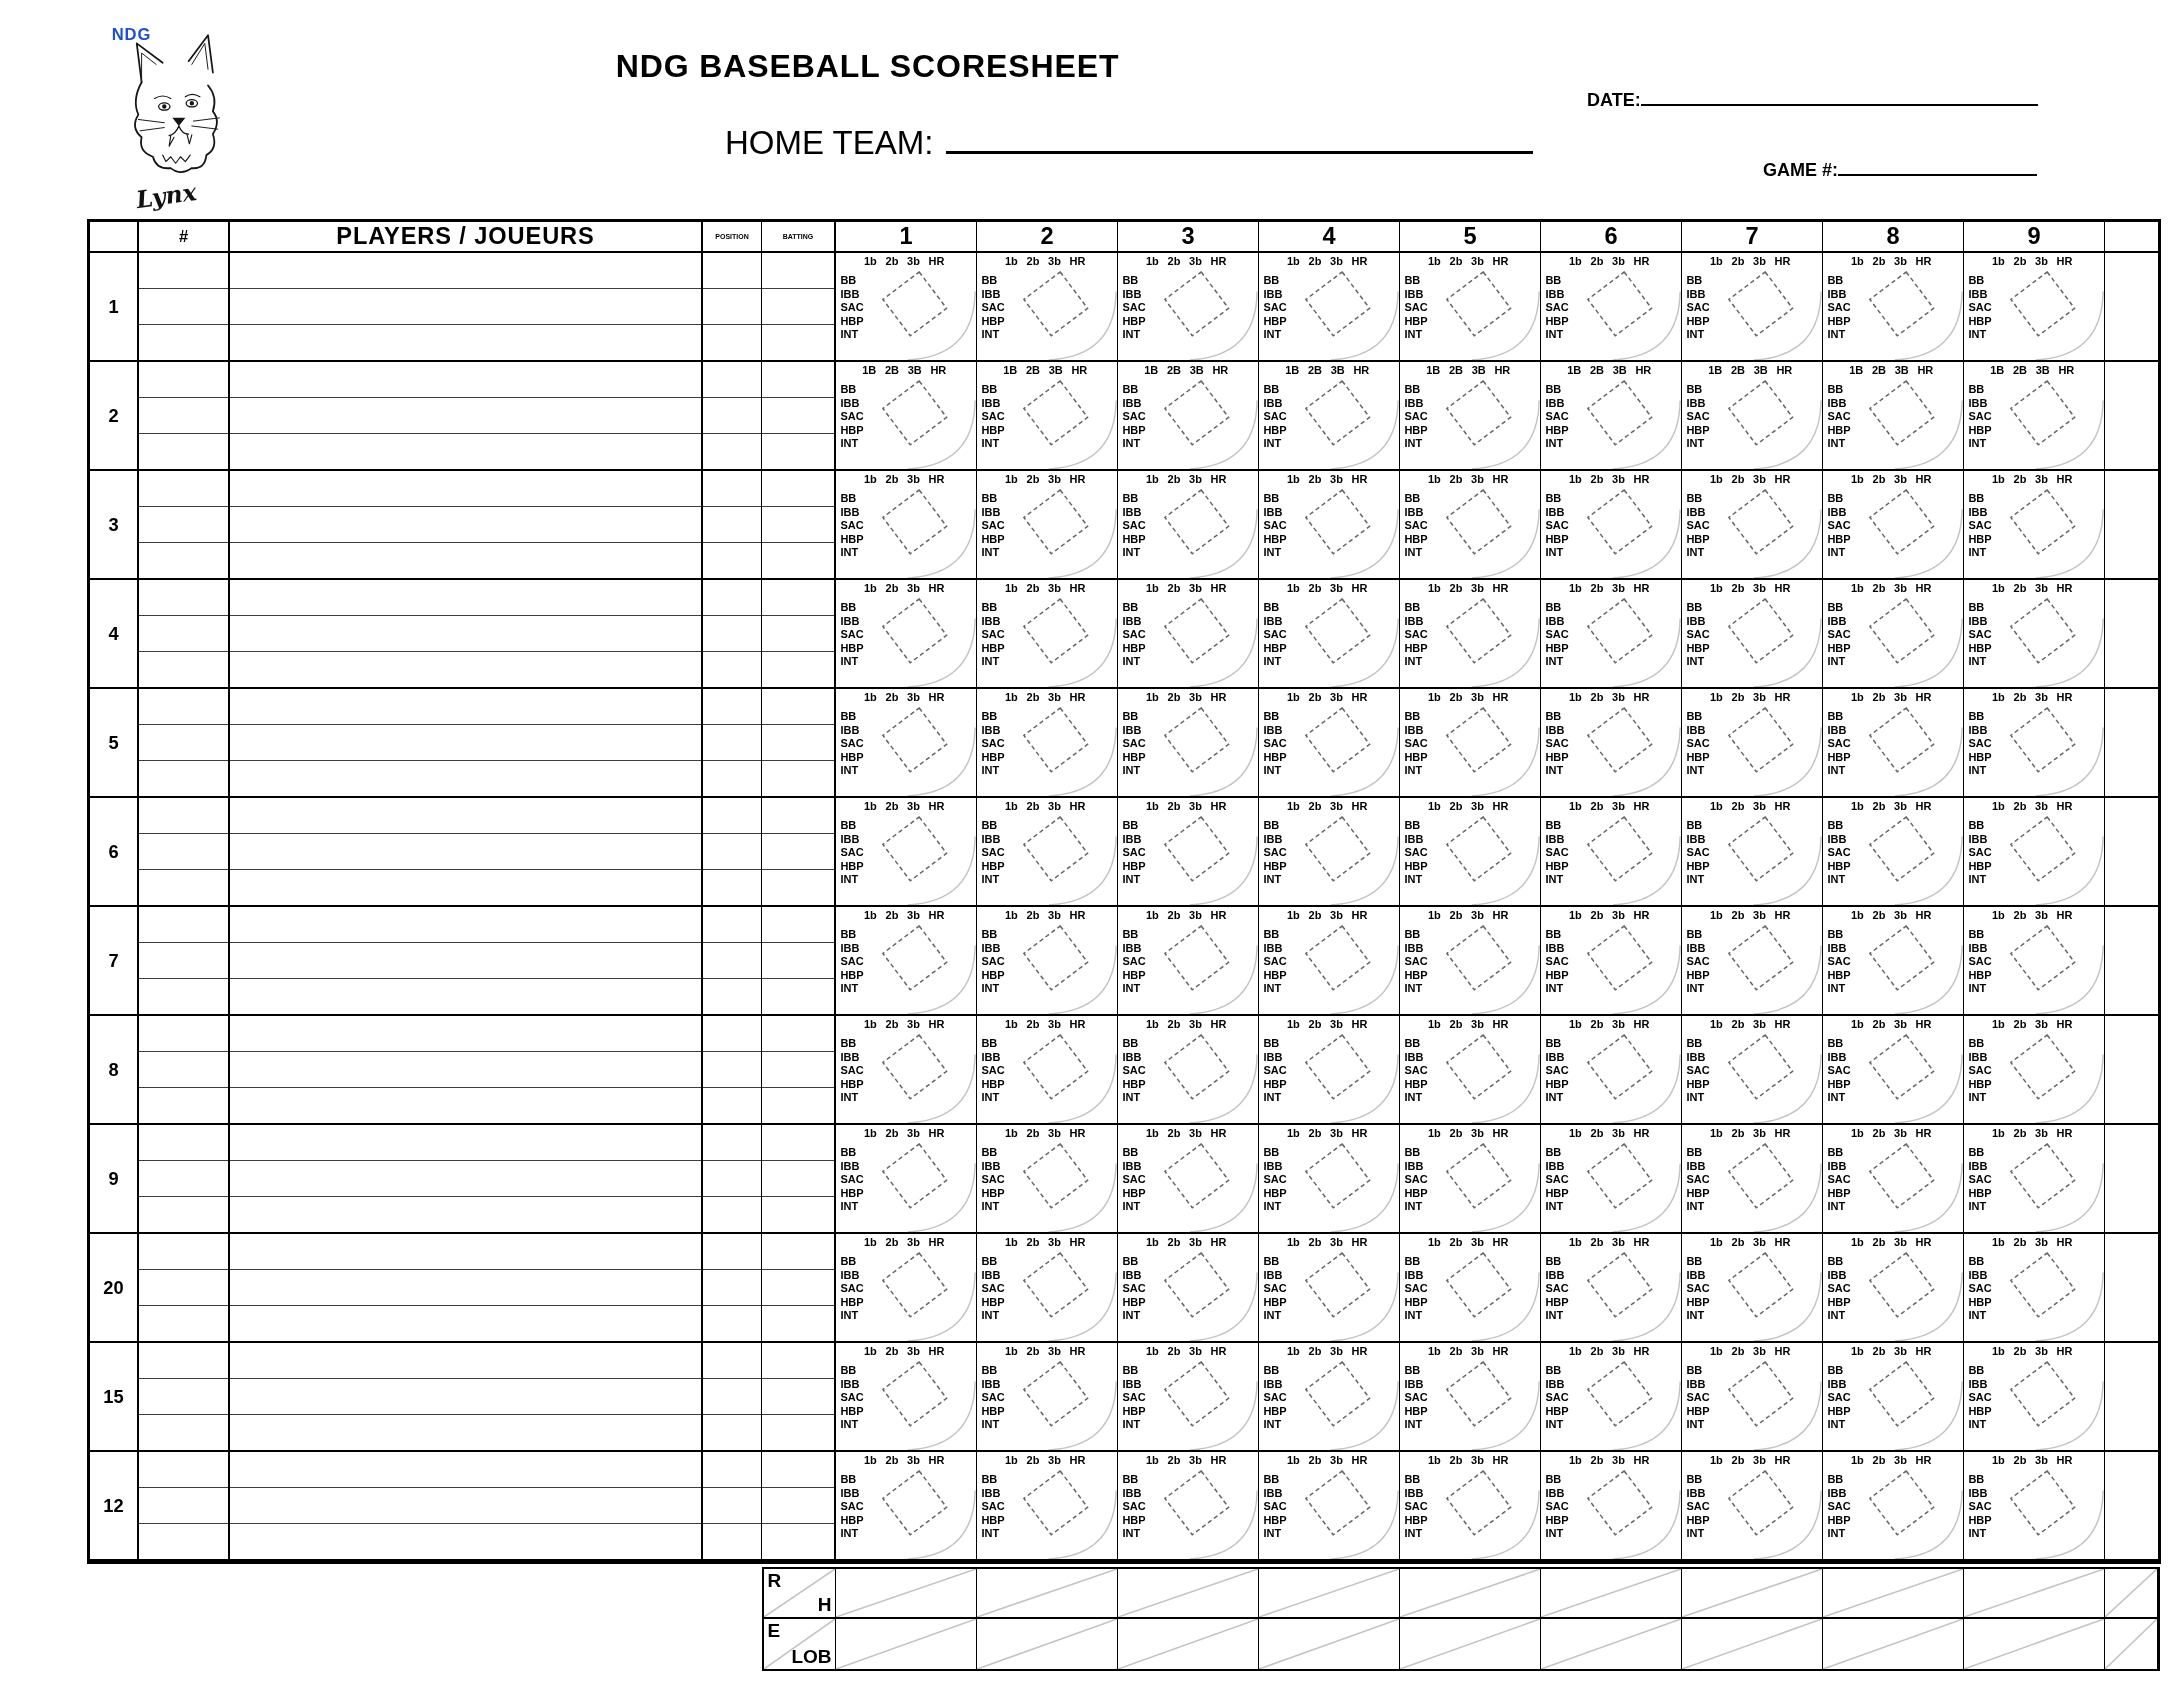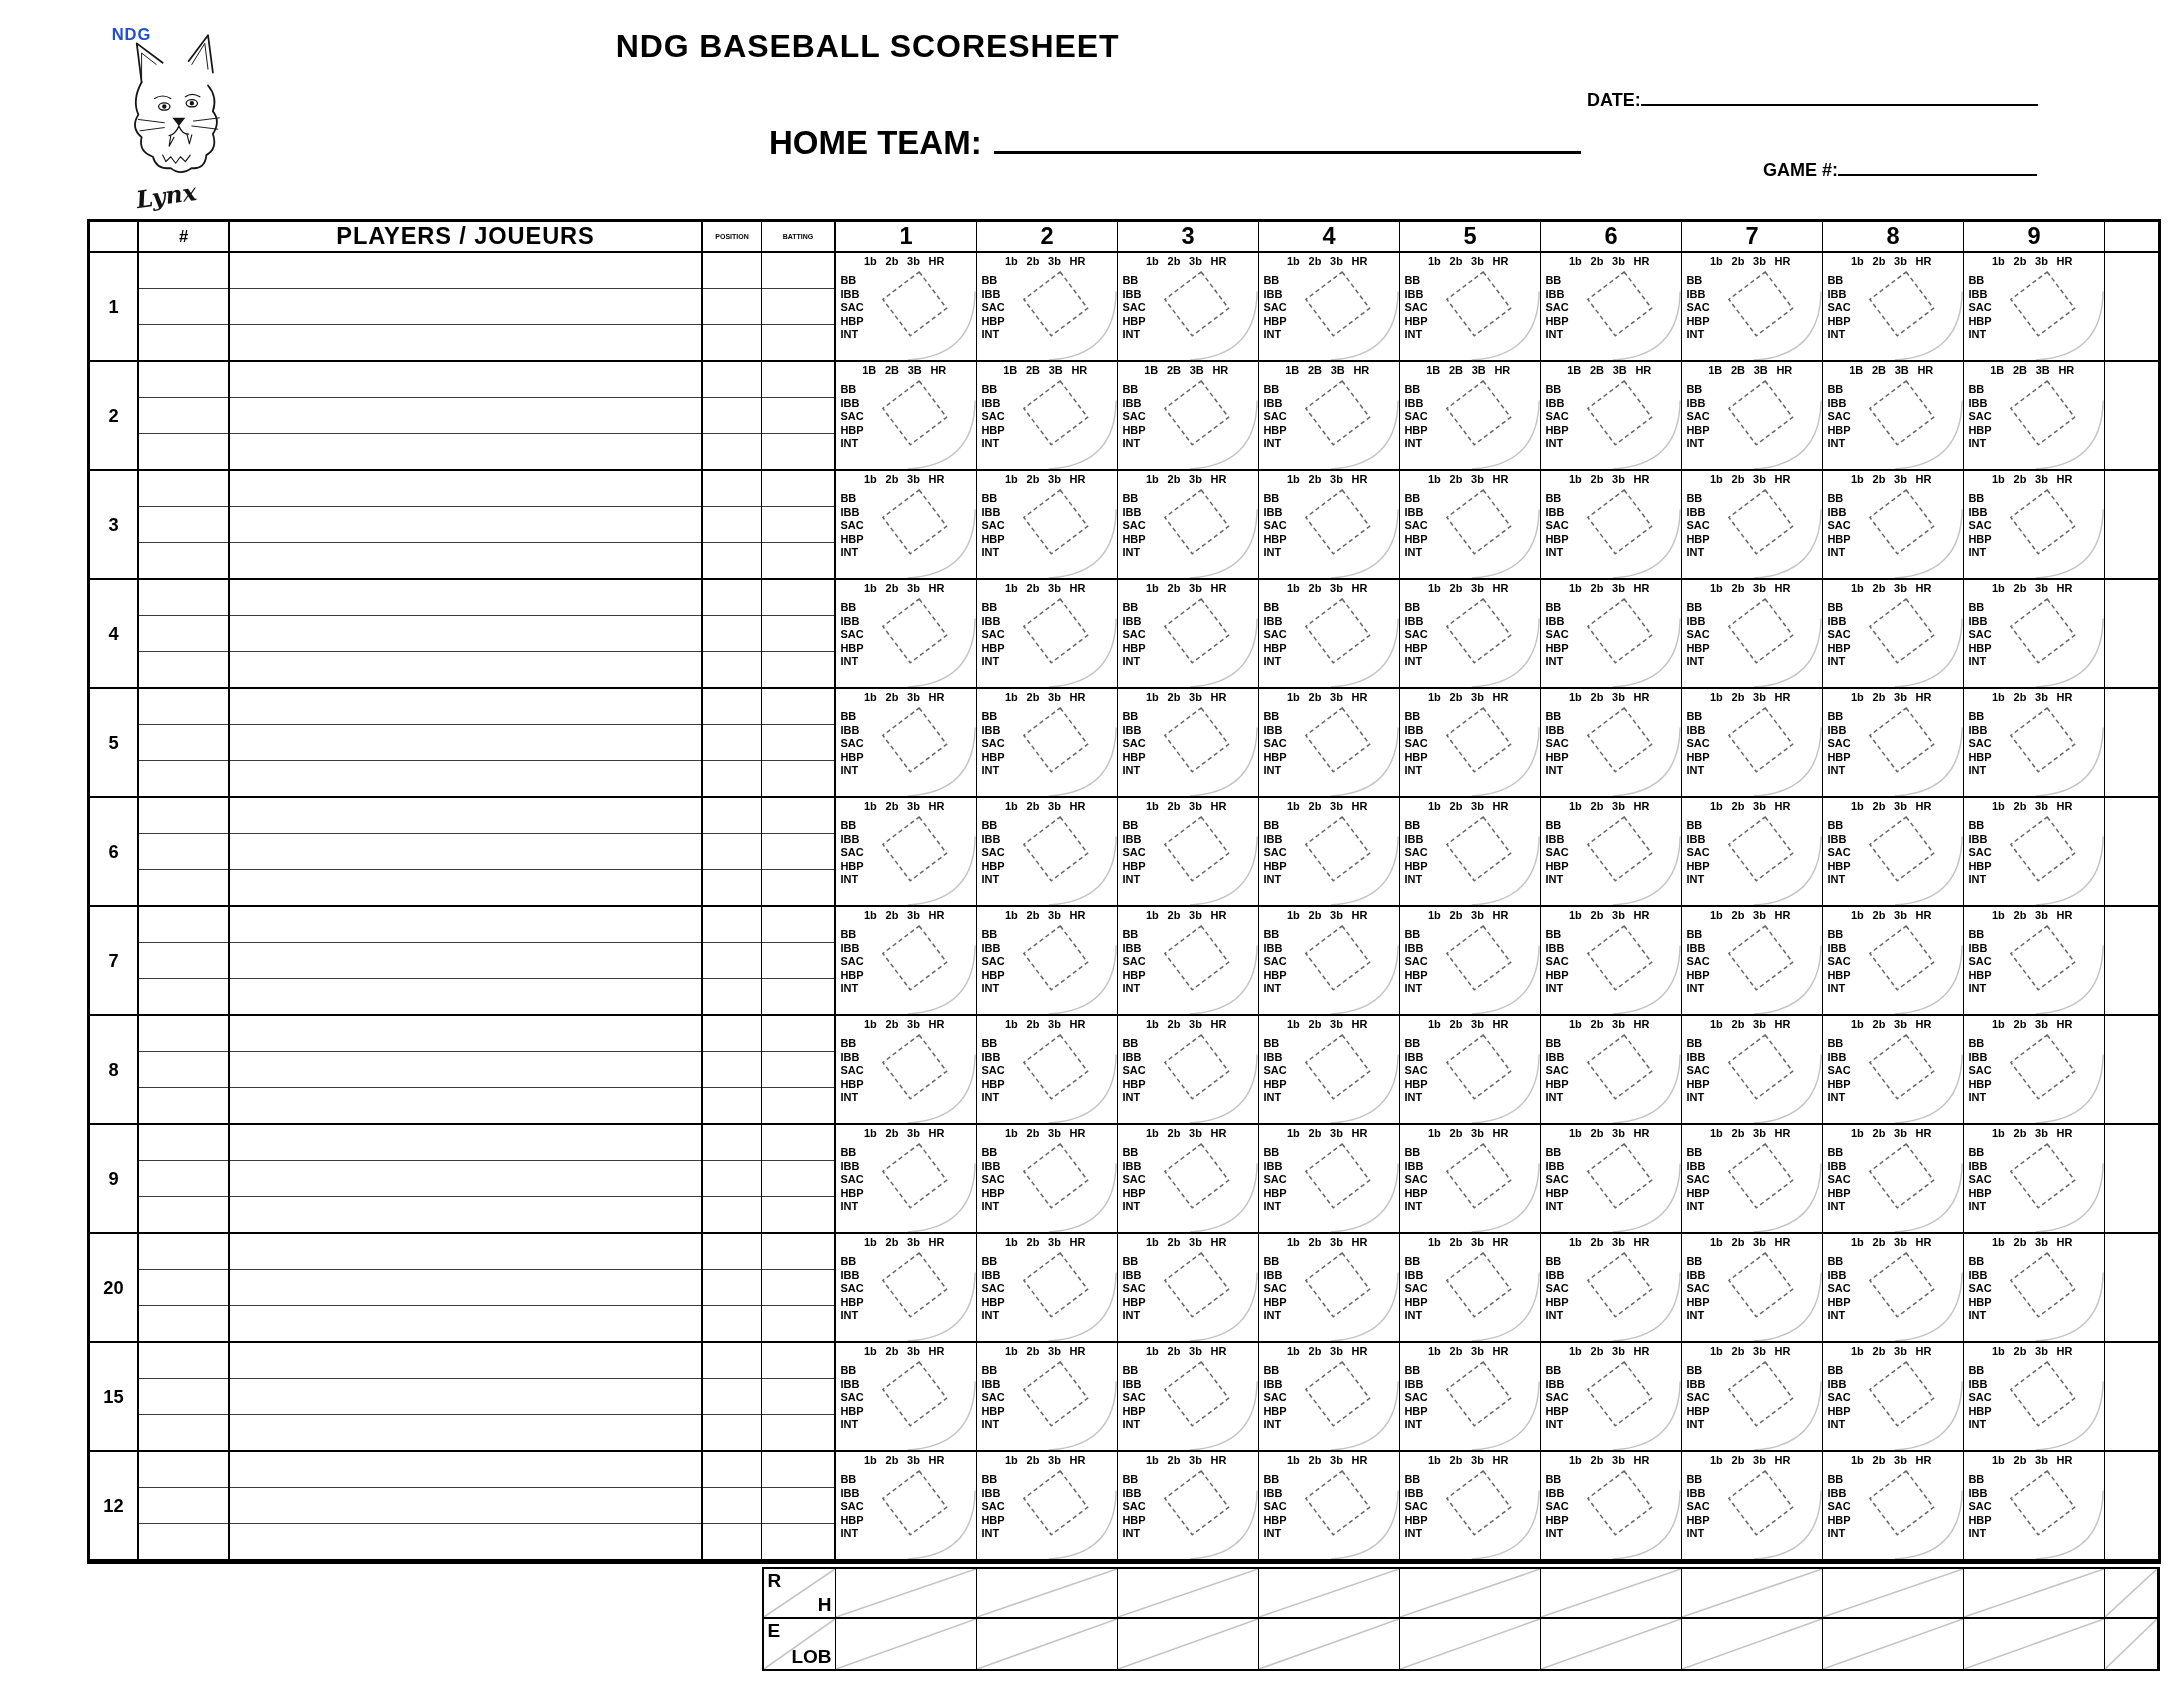--- a/index.html
+++ b/index.html
@@ -9,24 +9,24 @@
     -webkit-font-smoothing:antialiased;
   }
 
   
   .logo{position:absolute;left:110px;top:23px;width:131px;height:185px;}
   .logo-ndg{position:absolute;left:1.7px;top:1.7px;font-weight:bold;font-size:16.6px;letter-spacing:0.9px;color:#1d4ed8;}
   .logo-script{position:absolute;left:26px;bottom:-1.7px;font-family:"DejaVu Serif","Liberation Serif",serif;
     font-style:italic;font-weight:bold;font-size:23.6px;transform:rotate(-8deg);color:#111;}
   .logo svg{position:absolute;left:0;top:8.7px;}
 
-  .title{position:absolute;left:0;top:28px;width:1735px;text-align:center;
+  .title{position:absolute;left:0;top:48px;width:1735px;text-align:center;
     font-size:32px;font-weight:bold;letter-spacing:0.9px;}
 
-  .hometeam{position:absolute;left:725px;top:121px;font-size:33px;font-weight:bold;white-space:nowrap;margin-left:44px;}
+  .hometeam{position:absolute;left:725px;top:121px;font-size:33px;font-weight:normal;white-space:nowrap;}
   .hometeam .wline{display:inline-block;width:587px;border-bottom:3.5px solid #000;height:30px;
     margin-left:12.2px;vertical-align:baseline;font-weight:normal;font-size:24.5px;}
 
   .field{position:absolute;font-size:18px;font-weight:bold;white-space:nowrap;}
   .field-date{left:1587px;top:86px;}
   .field-game{left:1763px;top:156px;}
   .field .wline{display:inline-block;border-bottom:2.6px solid #000;height:17.5px;vertical-align:baseline;
     font-weight:normal;font-size:15.7px;}
   .field-date .wline{width:397px;}
   .field-game .wline{width:199px;}

